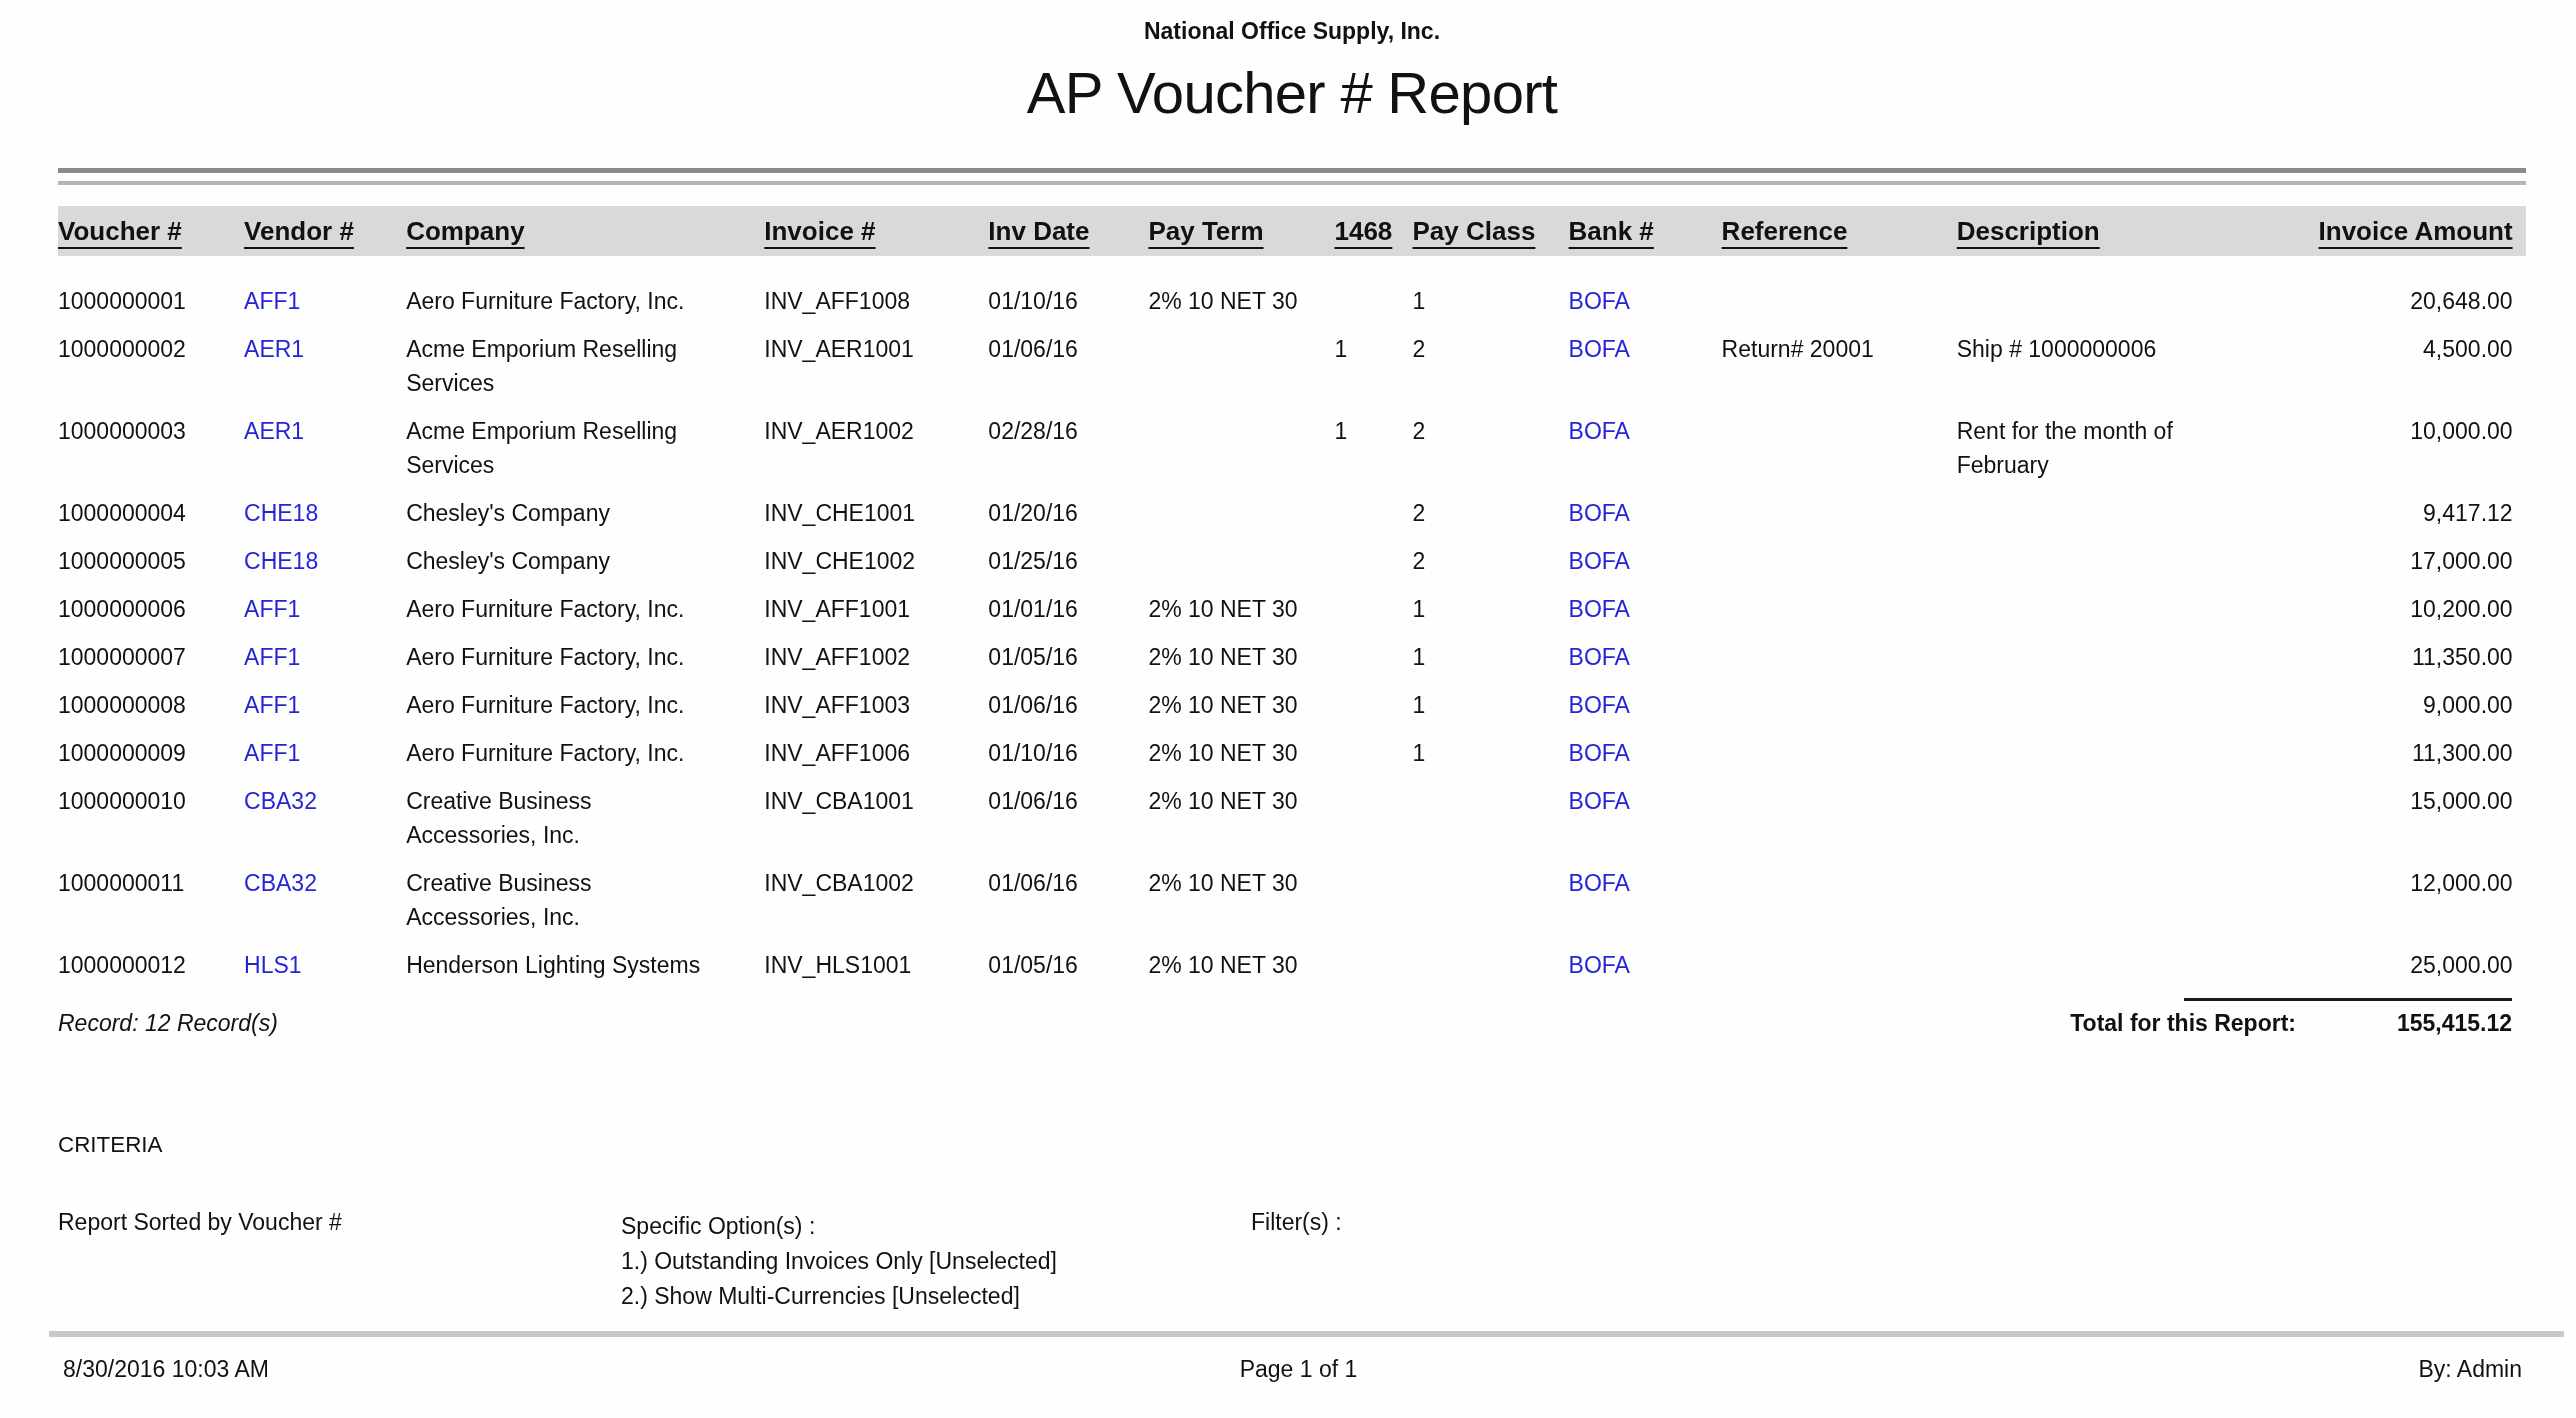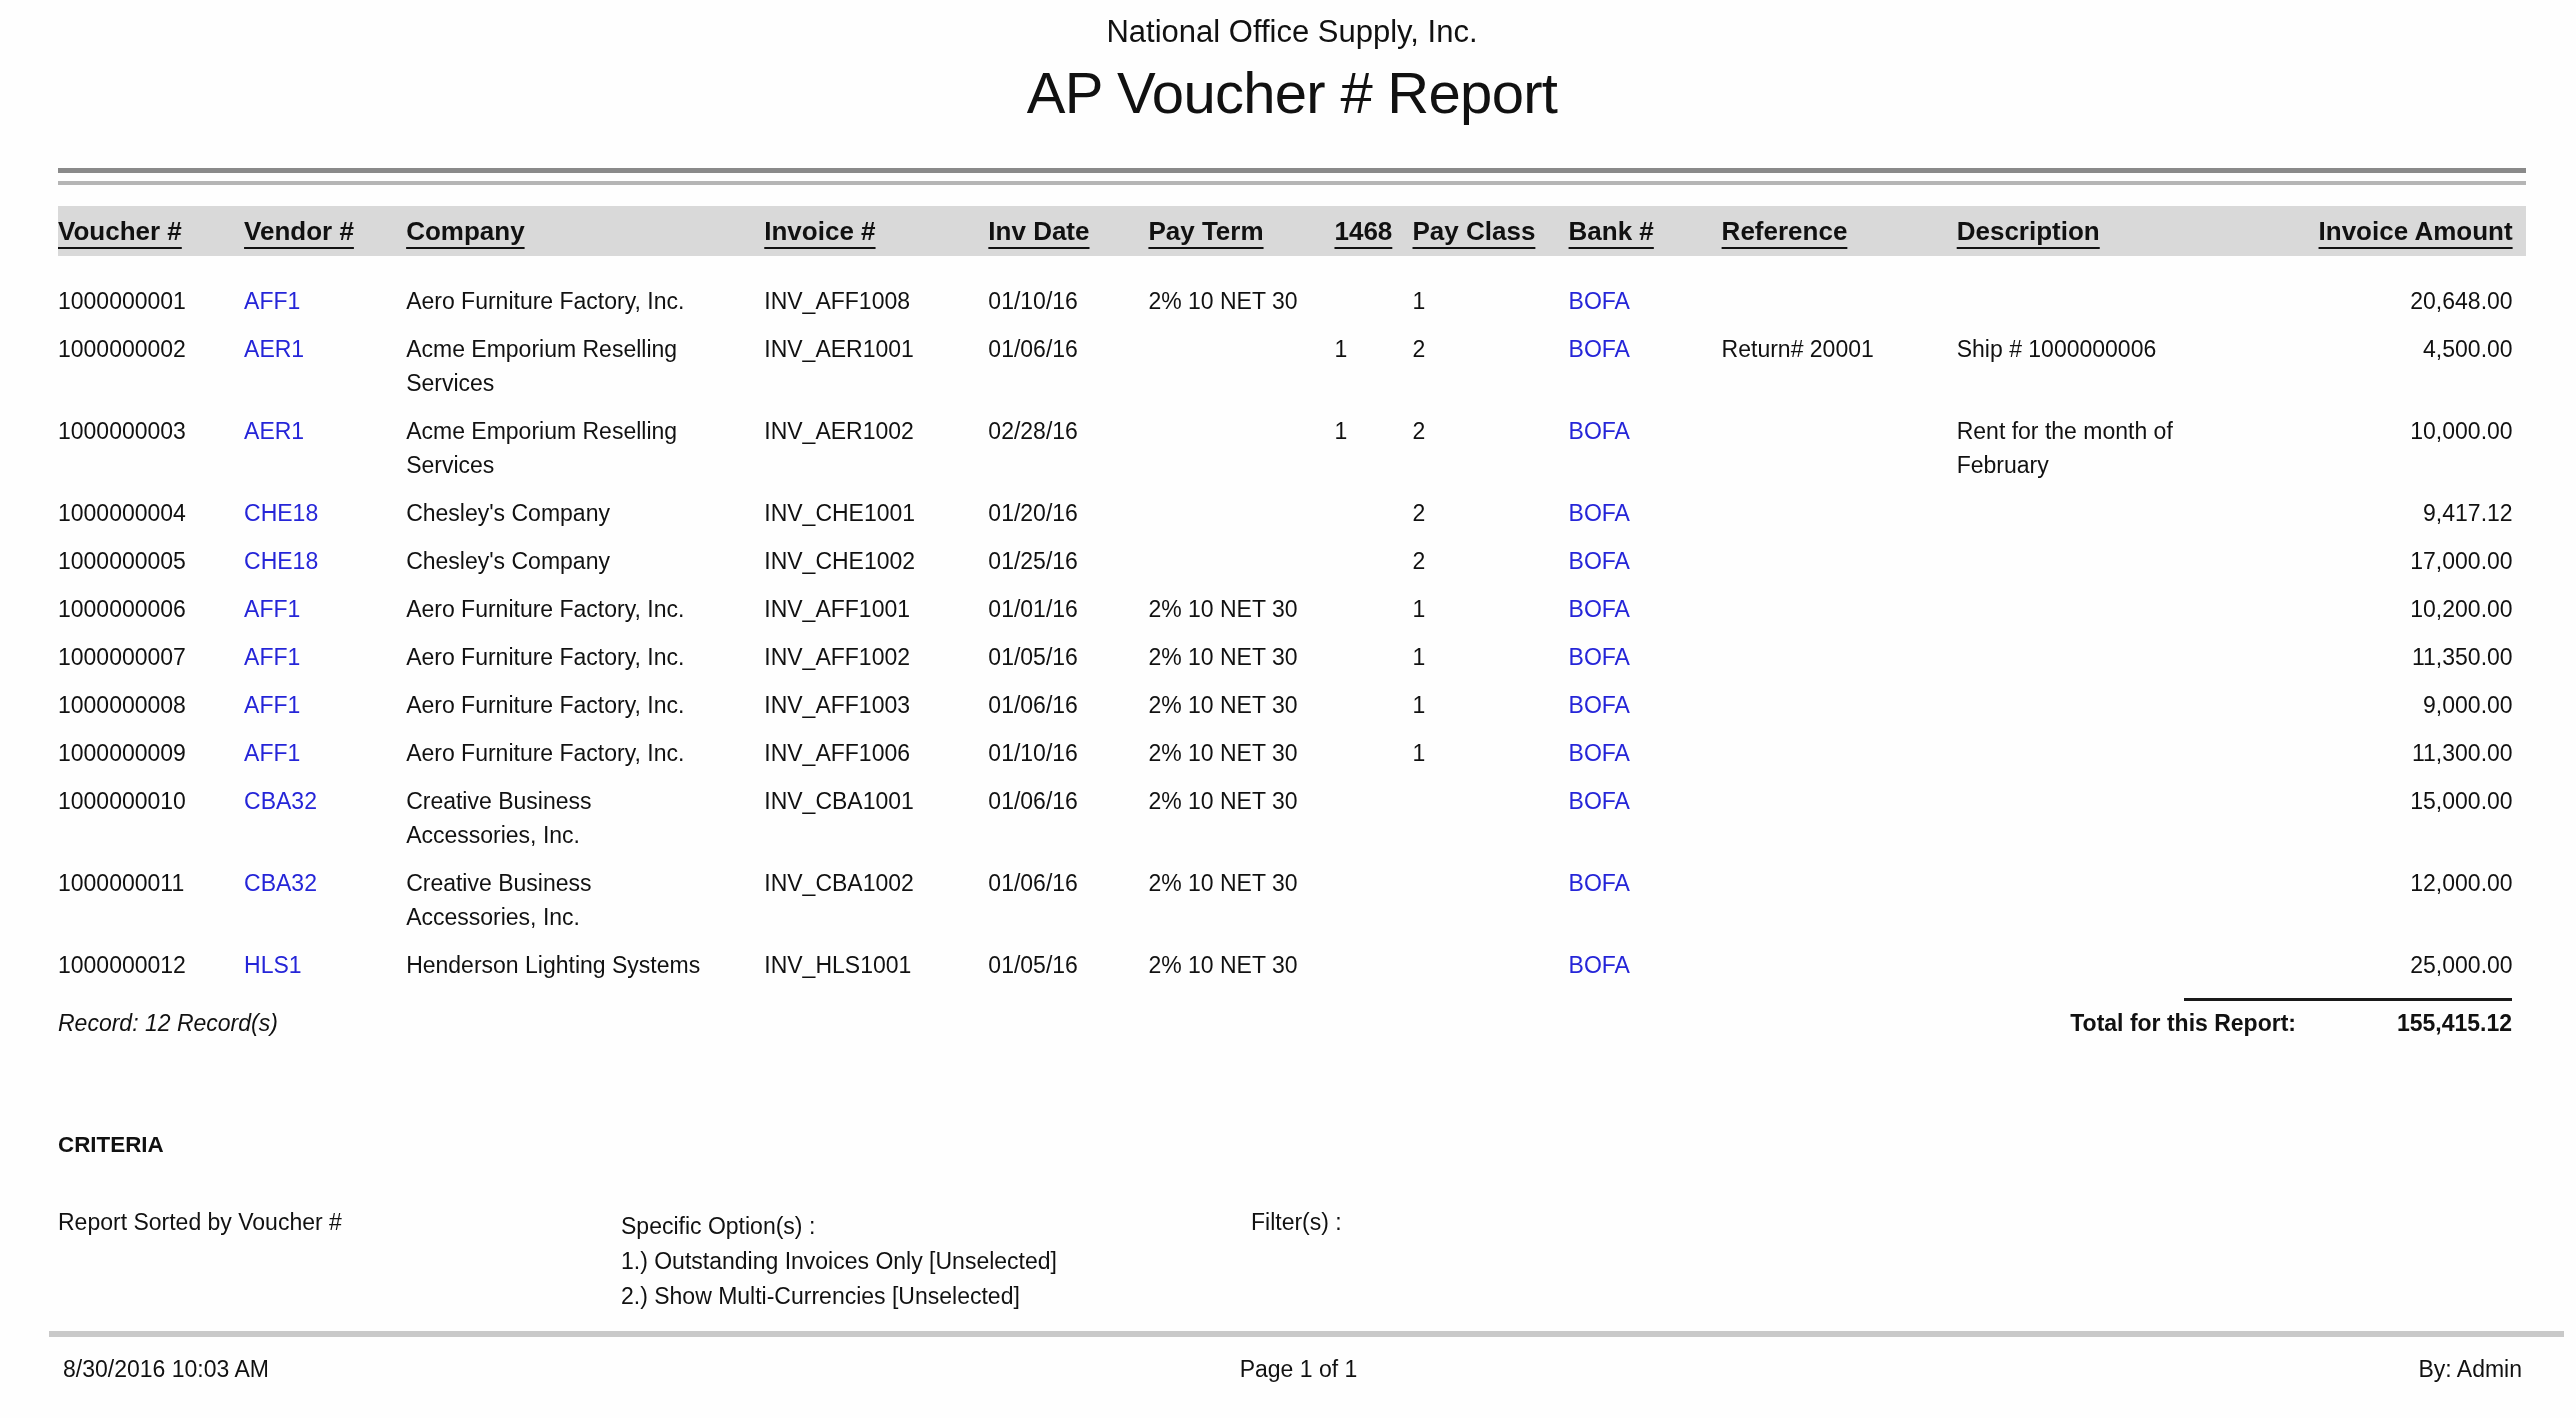--- a/index.html
+++ b/index.html
@@ -4,21 +4,21 @@
 <style>
   html,body{margin:0;padding:0;background:#ffffff;}
   .page{
     position:relative;width:2576px;height:1418px;background:#fefefe;
     font-family:"Liberation Sans","DejaVu Sans",sans-serif;
     color:#111111;font-size:23px;overflow:hidden;
   }
   .content{margin:0 50px 0 58px;}
   
   .report-header{text-align:center;padding-top:12px;}
-  .company-name{font-size:31px;line-height:39px;}
+  .company-name{font-size:23px;line-height:39px;font-weight:bold;}
   .report-title{font-size:58px;line-height:72px;margin-top:6px;letter-spacing:-0.7px;}
   
   .title-rule{margin-top:39px;}
   .title-rule .rule-dark{height:5.2px;background:var(--rule-dark,#8a8a8a);}
   .title-rule .rule-light{height:3.7px;background:var(--rule-light,#b5b5b5);margin-top:8.2px;}
   
   table.voucher-table{border-collapse:collapse;table-layout:fixed;width:2468px;margin-top:21px;}
   thead th{
     background:var(--header-bg,#d9d9d9);
     font-weight:bold;text-align:left;vertical-align:middle;
@@ -38,21 +38,21 @@
   td.link, .link{color:var(--link,#2525d8);}
   
   .sum-rule{width:328px;height:3.7px;background:#1a1a1a;margin:1.5px 14px 0 auto;}
   .totals-row{display:flex;align-items:flex-start;margin-top:9px;}
   .record-count{font-style:italic;}
   .total-group{margin-left:auto;display:flex;}
   .total-label{font-weight:bold;}
   .total-amount{font-weight:bold;text-align:right;min-width:216px;padding-right:14px;}
   
   .criteria{margin-top:95px;}
-  .criteria-heading{font-weight:bold;font-size:22.4px;}
+  .criteria-heading{font-weight:normal;font-size:22.4px;}
   .criteria-cols{display:flex;margin-top:51px;}
   .criteria-sort{width:563px;flex:none;}
   .criteria-options{width:630px;flex:none;}
   .criteria-option{margin-top:0.7px;line-height:34px;}
   .criteria-options-label{line-height:34px;}
   .criteria-filters{flex:1;}
   
   .page-footer{position:absolute;left:0;right:0;top:1331px;}
   .footer-rule{height:6px;background:var(--footer-rule,#c9c9c9);margin:0 12px 0 49px;}
   .footer-text{position:relative;margin:19.4px 42px 0 63px;height:30px;}

